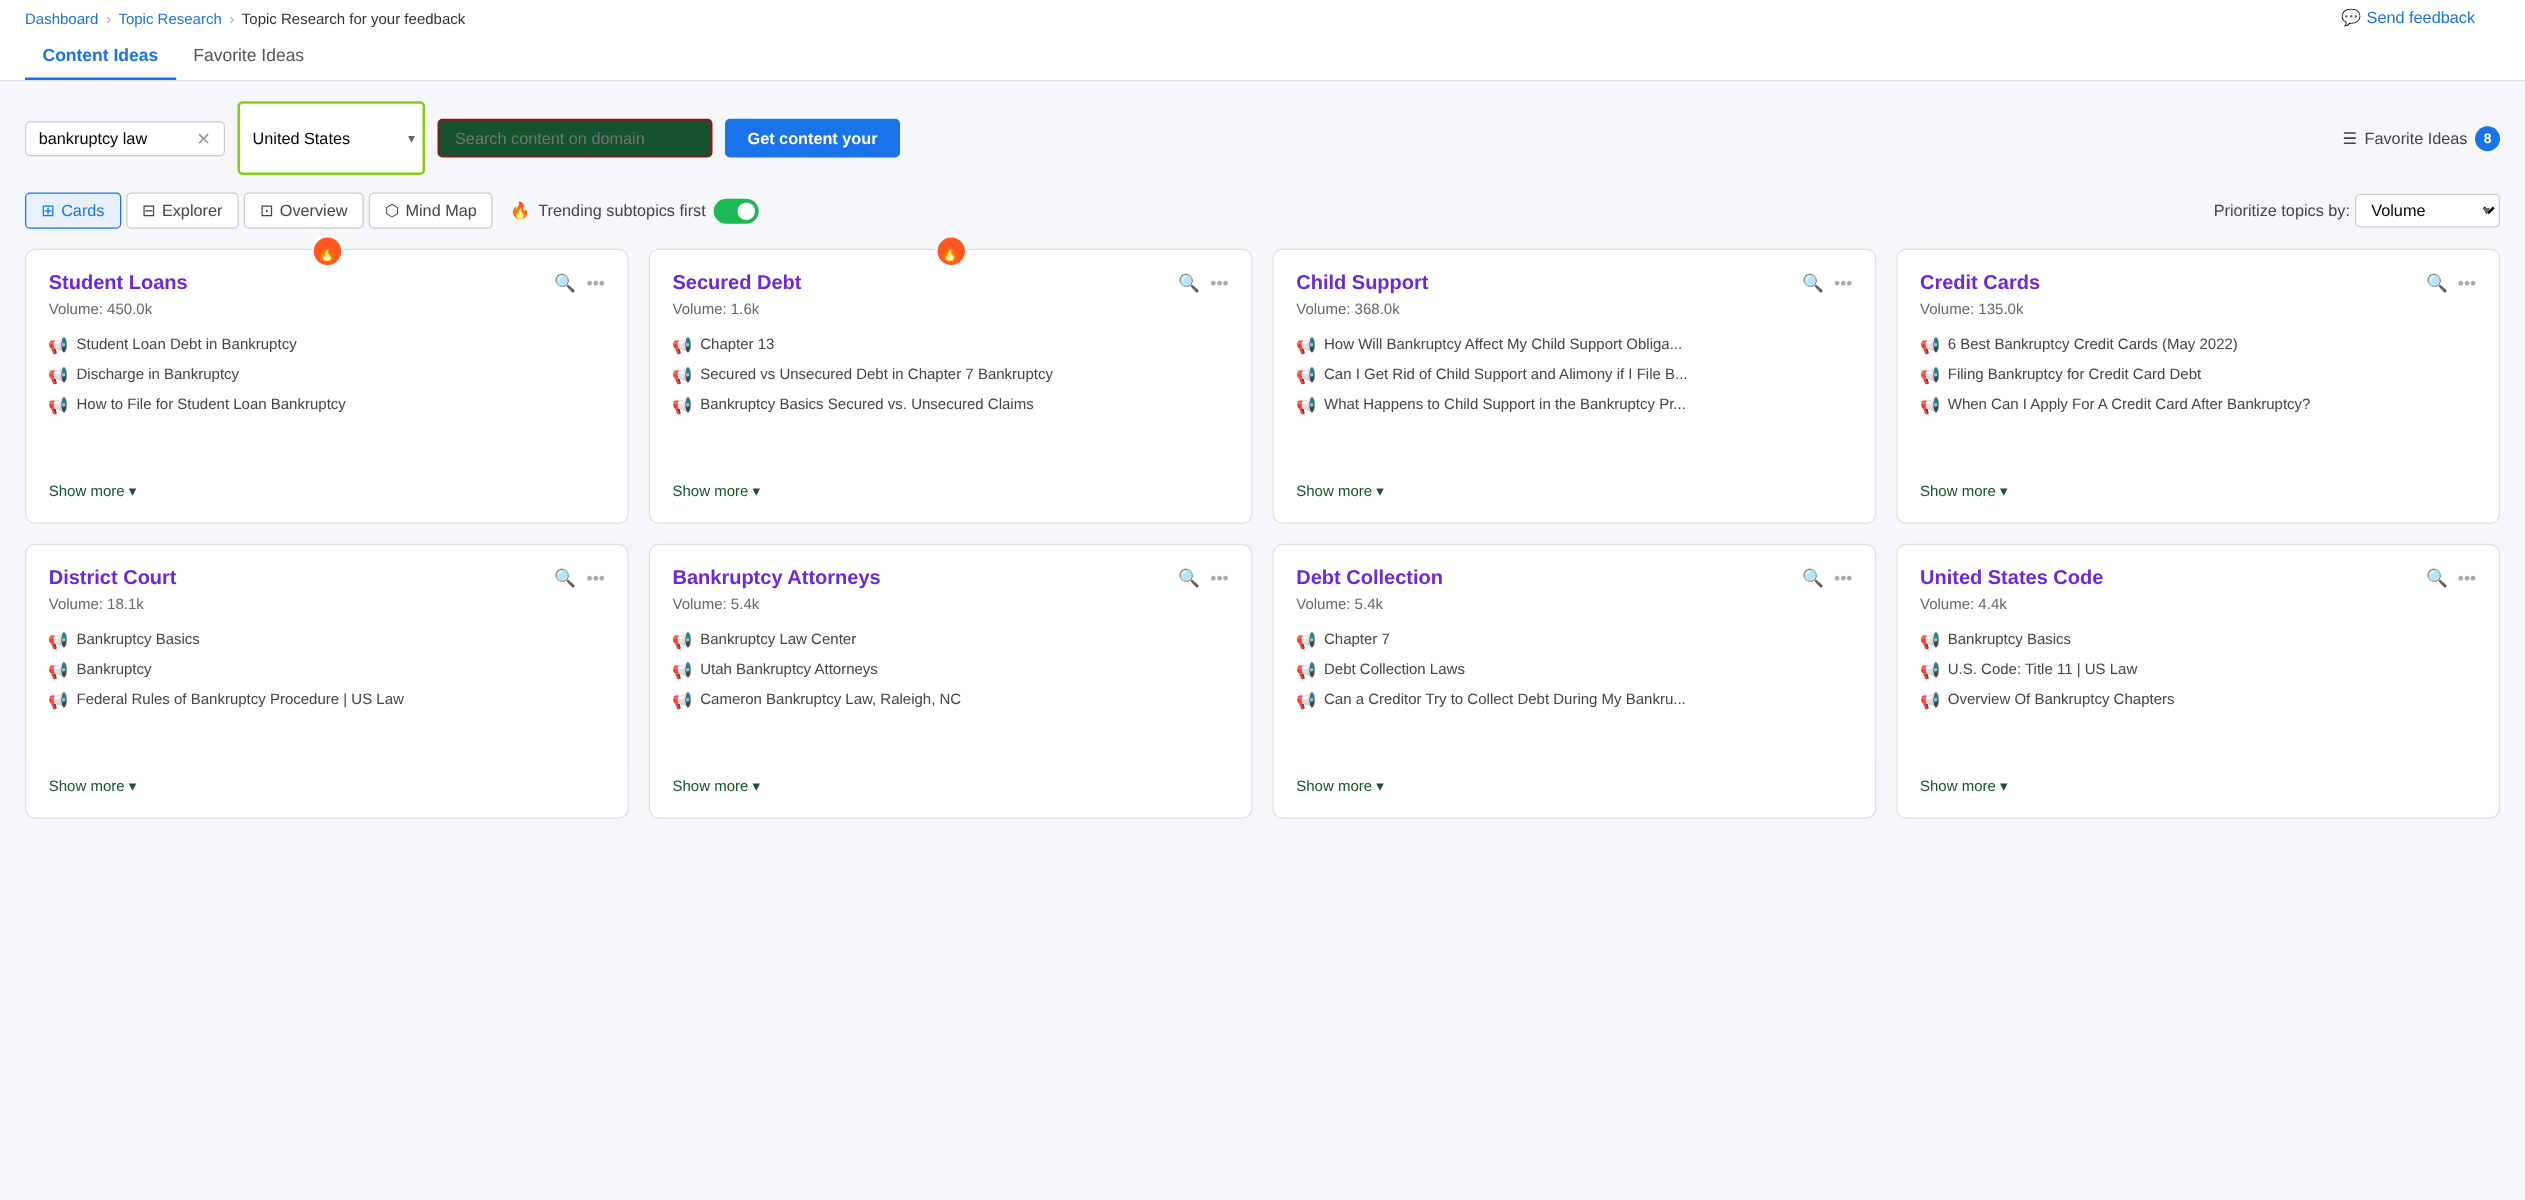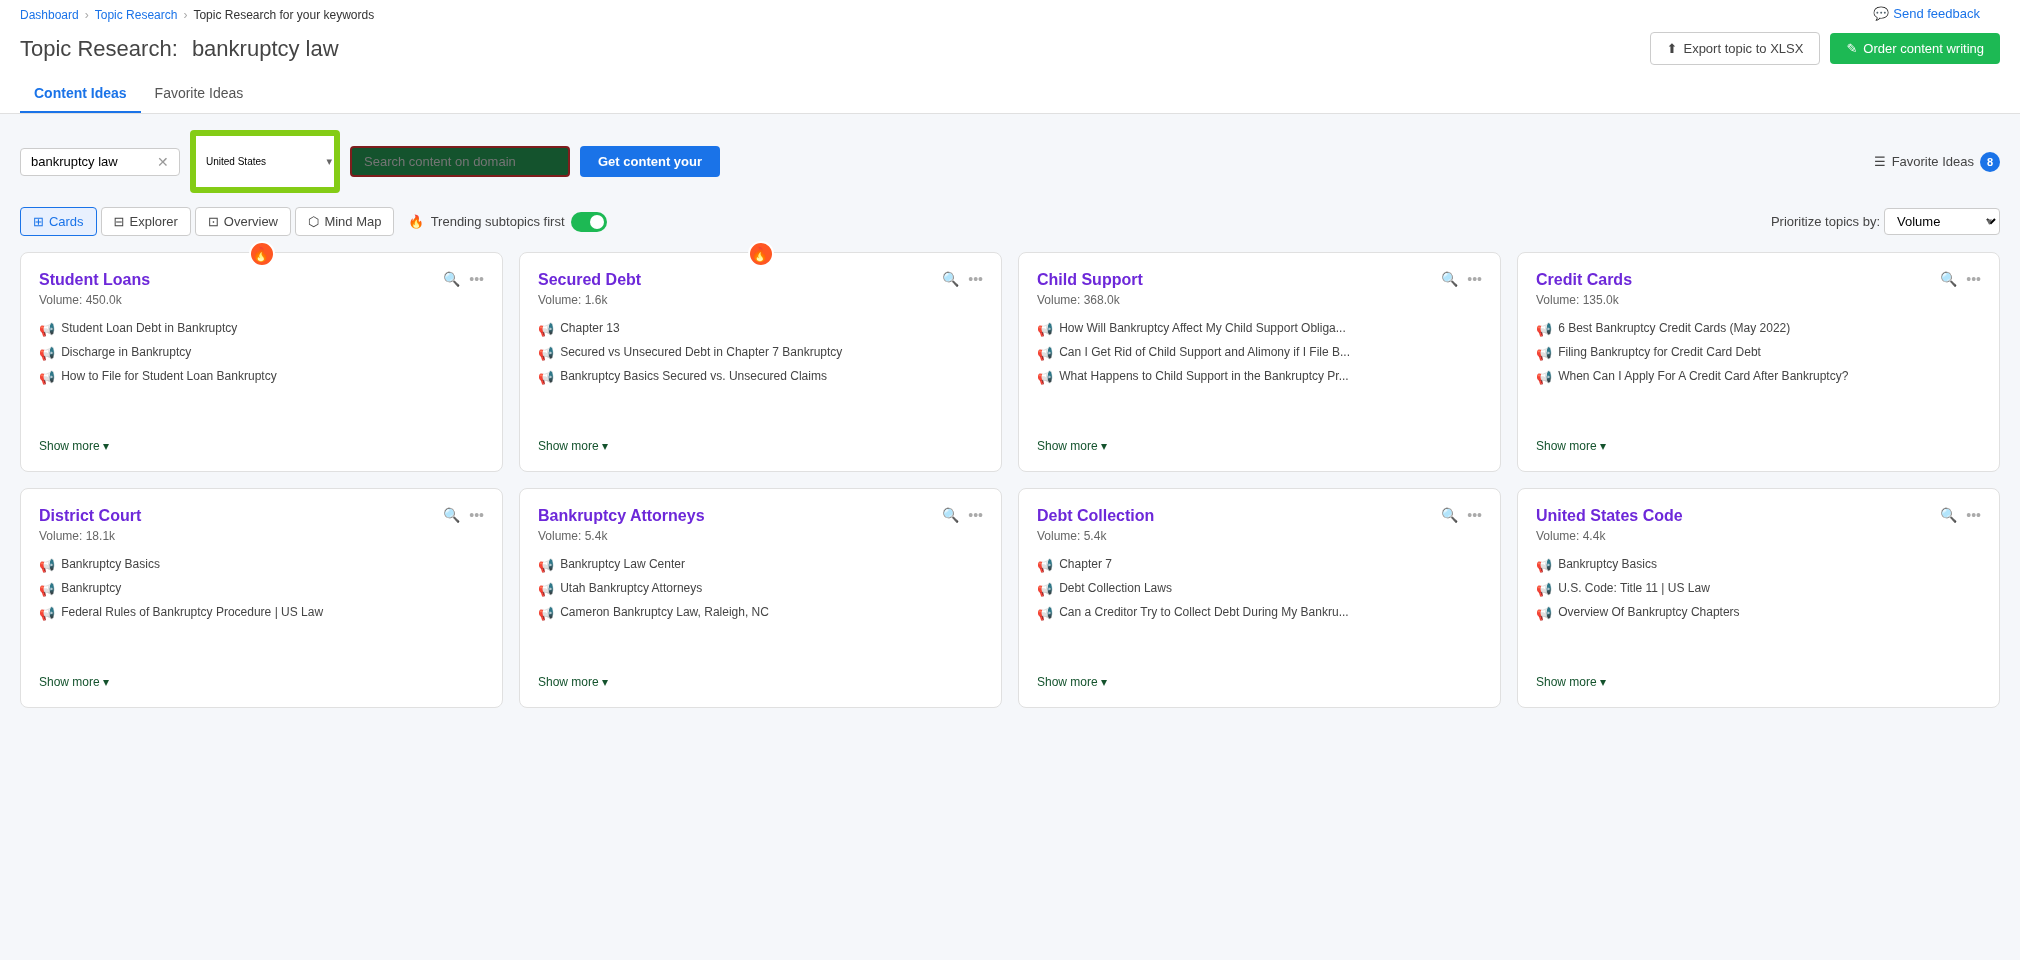--- a/index.html
+++ b/index.html
@@ -133,24 +133,24 @@
       font-size: 13px;
       width: 120px;
     }
     .clear-icon {
       cursor: pointer;
       color: #999;
       font-size: 14px;
     }
 
     .country-select {
-      border: 6px solid #84cc16;
+      border: 2px solid #84cc16;
       border-radius: 4px;
       padding: 20px 10px;
-      font-size: 10px;
+      font-size: 13px;
       background: #fff;
       cursor: pointer;
       appearance: none;
       -webkit-appearance: none;
       min-width: 150px;
     }
 
     .domain-search {
       border: 2px solid #7f1d1d;
       border-radius: 4px;
@@ -402,39 +402,23 @@
       <a class="send-feedback" href="#">
         <span style="font-size:13px;">💬</span>
         <span>Send feedback</span>
       </a>
 
       <div class="breadcrumb">
         <a href="#">Dashboard</a>
         <span class="sep">›</span>
         <a href="#">Topic Research</a>
         <span class="sep">›</span>
-        <span class="current">Topic Research for your keywords</span>
-      </div>
-
-      <div class="title-row">
-        <h1 class="page-title">
-          <span>Topic Research:</span>
-          <span style="margin-left:8px;">bankruptcy law</span>
-        </h1>
-        <div class="title-actions">
-          <button class="btn-export">
-            <span>⬆</span>
-            <span>Export topic to XLSX</span>
-          </button>
-          <button class="btn-order">
-            <span>✎</span>
-            <span>Order content writing</span>
-          </button>
-        </div>
-      </div>
+        <span class="current">Topic Research for your feedback</span>
+      </div>
+
 
       <div class="tabs-row">
         <div class="tab active">
           <span>Content Ideas</span>
         </div>
         <div class="tab">
           <span>Favorite Ideas</span>
         </div>
       </div>
     </div>

